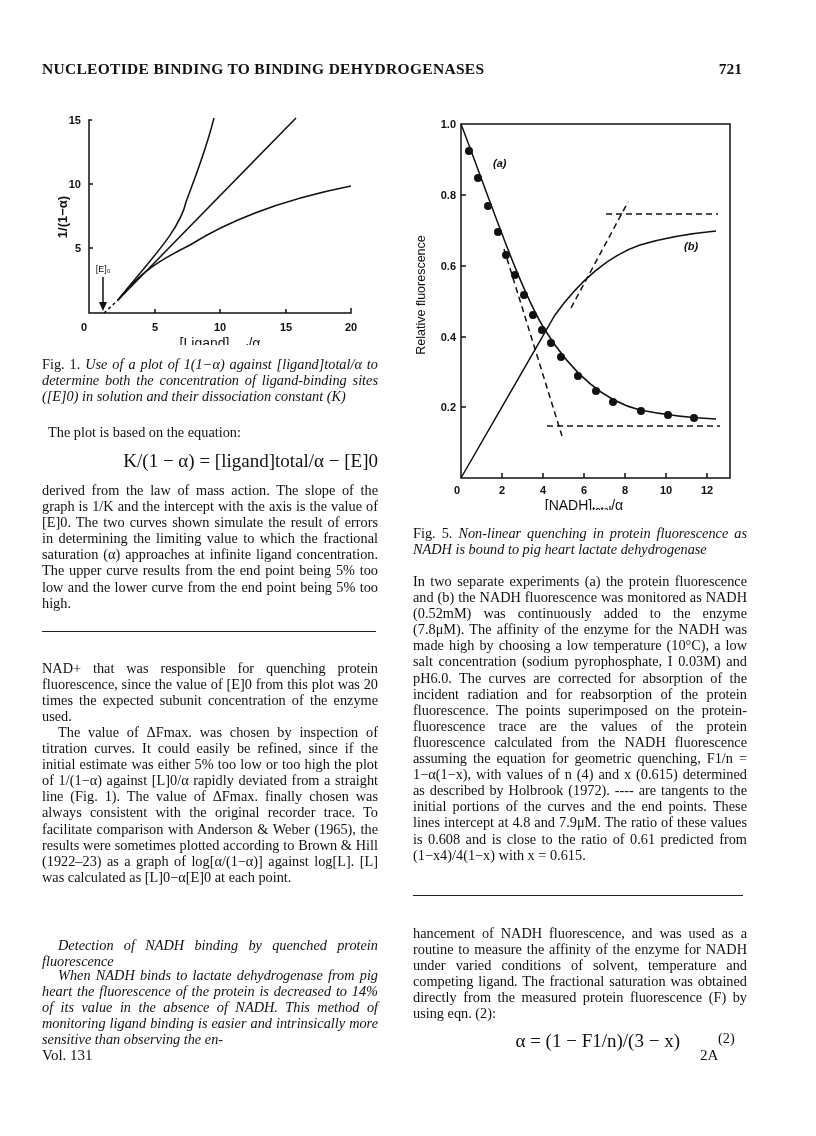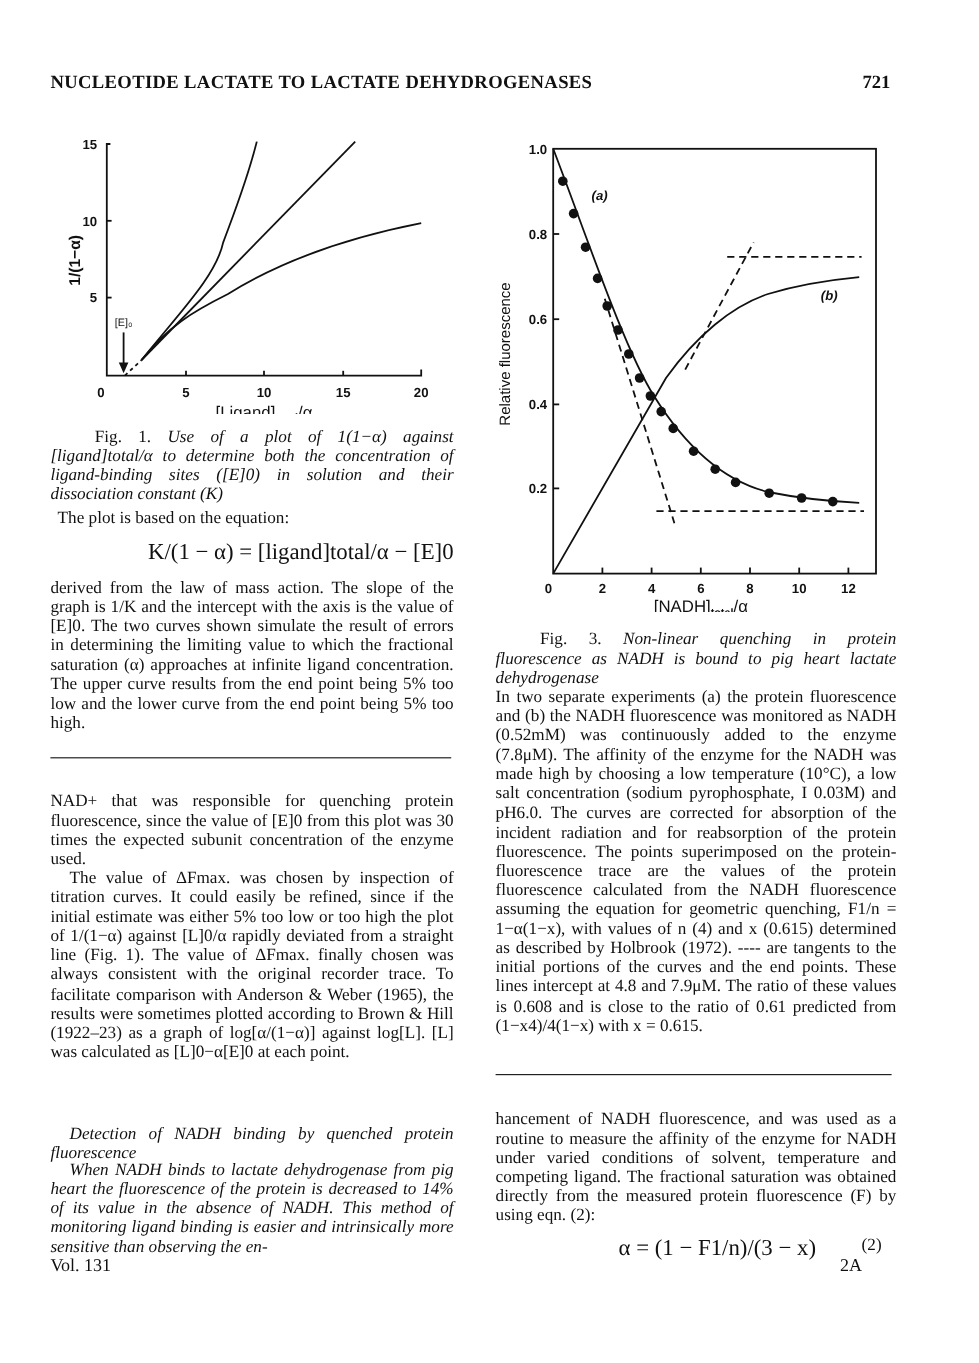--- a/index.html
+++ b/index.html
@@ -5,33 +5,33 @@
   html, body { margin: 0; padding: 0; background: #fff; }
   body { width: 816px; height: 1136px; position: relative; overflow: hidden;
          font-family: "Liberation Serif", "DejaVu Serif", serif; color: #111; }
   .abs { position: absolute; }
   .header { top: 60px; left: 42px; width: 700px; height: 24px; }
   .header .title { position: absolute; left: 0; top: 0; font-size: 15.5px; font-weight: bold; letter-spacing: 0.3px; }
   .header .pageno { position: absolute; right: 0; top: 0; font-size: 15.5px; font-weight: bold; }
   .col { font-size: 14.3px; line-height: 16.1px; text-align: justify; }
   .indent { text-indent: 16px; }
   .caption { font-size: 14.3px; line-height: 16.1px; }
-  .caption .lead { font-style: normal; margin-left: 37px; }
+  .caption .lead { font-style: normal; }
   .caption .it { font-style: italic; }
   .rule { position: absolute; height: 0; border-top: 1.5px solid #222; }
   .eq { text-align: right; font-size: 19px; font-style: normal; }
   .heading { font-style: italic; margin-top: 16px; }
   svg text { font-family: "Liberation Sans", "DejaVu Sans", sans-serif; }
   .footer { font-size: 15px; }
 </style>
 </head>
 <body>
 
 <div class="abs header">
-  <span class="title">NUCLEOTIDE LACTATE TO LACTATE DEHYDROGENASES</span>
+  <span class="title">NUCLEOTIDE BINDING TO BINDING DEHYDROGENASES</span>
   <span class="pageno">721</span>
 </div>
 
 <svg class="abs" style="left:40px;top:110px;" width="340" height="235" viewBox="40 110 340 235">
   <g stroke="#111" fill="none" stroke-width="1.5">
 
     <polyline points="92,120 89,120 89,313 351,313 351,308"></polyline>
     <line x1="89" y1="184" x2="93" y2="184"></line>
     <line x1="89" y1="248" x2="93" y2="248"></line>
     <line x1="155" y1="313" x2="155" y2="309"></line>
@@ -68,21 +68,21 @@
   <span class="lead">Fig. 1.</span>
   <span class="it">Use of a plot of 1(1−α) against [ligand]total/α to determine both the concentration of ligand-binding sites ([E]0) in solution and their dissociation constant (K)</span>
 </div>
 
 <div class="abs col" style="left:48px;top:424px;width:336px;">The plot is based on the equation:</div>
 <div class="abs eq" style="left:42px;top:450px;width:336px;">K/(1 − α) = [ligand]total/α − [E]0</div>
 <div class="abs col" style="left:42px;top:482px;width:336px;">derived from the law of mass action. The slope of the graph is 1/K and the intercept with the axis is the value of [E]0. The two curves shown simulate the result of errors in determining the limiting value to which the fractional saturation (α) approaches at infinite ligand concentration. The upper curve results from the end point being 5% too low and the lower curve from the end point being 5% too high.</div>
 
 <div class="rule" style="left:42px;width:334px;top:631px;"></div>
 
-<div class="abs col" style="left:42px;top:660px;width:336px;">NAD+ that was responsible for quenching protein fluorescence, since the value of [E]0 from this plot was 30 times the expected subunit concentration of the enzyme used.</div>
+<div class="abs col" style="left:42px;top:660px;width:336px;">NAD+ that was responsible for quenching protein fluorescence, since the value of [E]0 from this plot was 20 times the expected subunit concentration of the enzyme used.</div>
 <div class="abs col indent" style="left:42px;top:724px;width:336px;">The value of ΔFmax. was chosen by inspection of titration curves. It could easily be refined, since if the initial estimate was either 5% too low or too high the plot of 1/(1−α) against [L]0/α rapidly deviated from a straight line (Fig. 1). The value of ΔFmax. finally chosen was always consistent with the original recorder trace. To facilitate comparison with Anderson &amp; Weber (1965), the results were sometimes plotted according to Brown &amp; Hill (1922–23) as a graph of log[α/(1−α)] against log[L]. [L] was calculated as [L]0−α[E]0 at each point.</div>
 
 <div class="abs col heading indent" style="left:42px;top:921px;width:336px;">Detection of NADH binding by quenched protein fluorescence</div>
 <div class="abs col indent" style="left:42px;top:967px;width:336px;font-style:italic;">When NADH binds to lactate dehydrogenase from pig heart the fluorescence of the protein is decreased to 14% of its value in the absence of NADH. This method of monitoring ligand binding is easier and intrinsically more sensitive than observing the en-</div>
 
 <div class="abs footer" style="left:42px;top:1047px;">Vol. 131</div>
 
 <svg class="abs" style="left:410px;top:110px;" width="335" height="400" viewBox="410 110 335 400">
   <g stroke="#111" fill="none" stroke-width="1.5">
     <rect x="461" y="124" width="269" height="354"></rect>
@@ -139,21 +139,21 @@
     <text x="666" y="494" text-anchor="middle">10</text>
     <text x="707" y="494" text-anchor="middle">12</text>
     <text x="493" y="167" font-style="italic">(a)</text>
     <text x="684" y="250" font-style="italic">(b)</text>
   </g>
   <text transform="translate(425,295) rotate(-90)" font-size="12.5" text-anchor="middle" fill="#111" font-family="Liberation Serif, serif">Relative fluorescence</text>
   <text x="584" y="510" font-size="14" text-anchor="middle" fill="#111" font-family="Liberation Serif, serif">[NADH]<tspan font-size="9" dy="3" font-weight="bold">total</tspan><tspan dy="-3">/α</tspan></text>
 </svg>
 
 <div class="abs caption" style="left:413px;top:525px;width:334px;text-align:justify;">
-  <span class="lead">Fig. 3.</span>
+  <span class="lead">Fig. 5.</span>
   <span class="it">Non-linear quenching in protein fluorescence as NADH is bound to pig heart lactate dehydrogenase</span>
 </div>
 <div class="abs col" style="left:413px;top:573px;width:334px;">In two separate experiments (a) the protein fluorescence and (b) the NADH fluorescence was monitored as NADH (0.52mM) was continuously added to the enzyme (7.8μM). The affinity of the enzyme for the NADH was made high by choosing a low temperature (10°C), a low salt concentration (sodium pyrophosphate, I 0.03M) and pH6.0. The curves are corrected for absorption of the incident radiation and for reabsorption of the protein fluorescence. The points superimposed on the protein-fluorescence trace are the values of the protein fluorescence calculated from the NADH fluorescence assuming the equation for geometric quenching, F1/n = 1−α(1−x), with values of n (4) and x (0.615) determined as described by Holbrook (1972). ---- are tangents to the initial portions of the curves and the end points. These lines intercept at 4.8 and 7.9μM. The ratio of these values is 0.608 and is close to the ratio of 0.61 predicted from (1−x4)/4(1−x) with x = 0.615.</div>
 
 <div class="rule" style="left:413px;width:330px;top:895px;"></div>
 
 <div class="abs col" style="left:413px;top:925px;width:334px;">hancement of NADH fluorescence, and was used as a routine to measure the affinity of the enzyme for NADH under varied conditions of solvent, temperature and competing ligand. The fractional saturation was obtained directly from the measured protein fluorescence (F) by using eqn. (2):</div>
 <div class="abs eq" style="left:500px;top:1030px;width:180px;">α = (1 − F1/n)/(3 − x)</div>
 <div class="abs col" style="left:718px;top:1030px;">(2)</div>
 <div class="abs footer" style="left:700px;top:1047px;">2A</div>

